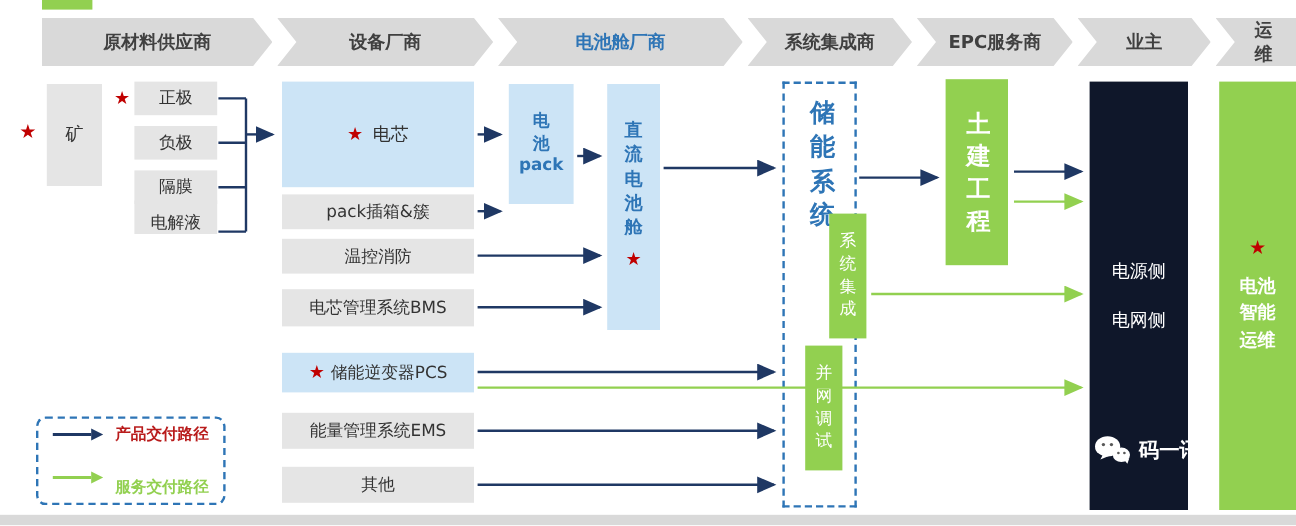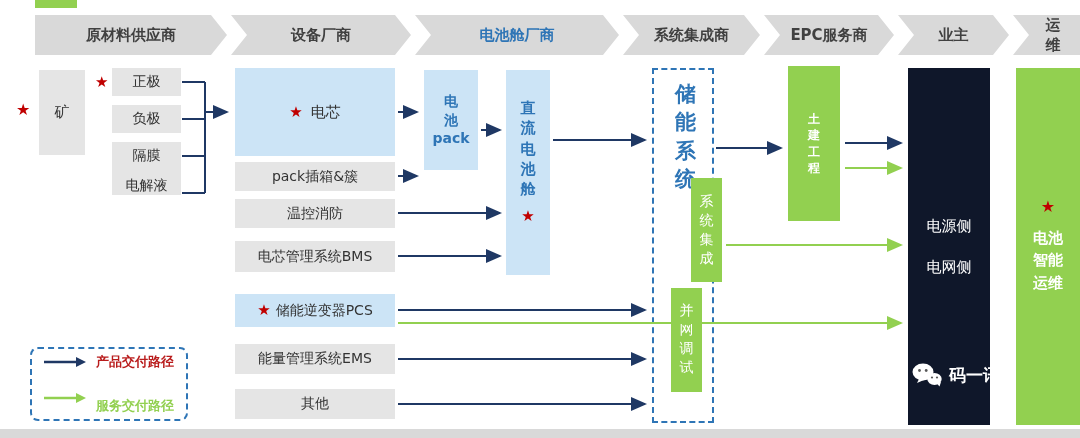--- a/index.html
+++ b/index.html
@@ -121,26 +121,26 @@
   <div class="box blue" style="left:506px;top:70px;width:44px;height:205px;flex-direction:column;justify-content:flex-start;padding-top:28px;color:#2e75b6;font-weight:600;font-size:15px;">
     <span class="vstack" style="width:17px;">直流电池舱</span>
     <span class="star" style="margin-top:10px;">★</span>
   </div>
 
   <div class="dashedbox" style="left:652px;top:68px;width:62px;height:355px;z-index:1;"></div>
   <div class="abs vstack" style="left:675px;top:80px;width:17px;color:#2e75b6;font-weight:600;font-size:21px;z-index:2;">储能系统</div>
   <div class="box greenbox" style="left:691px;top:178px;width:31px;height:104px;z-index:2;">
     <span class="vstack" style="width:16px;font-size:14px;">系统集成</span>
   </div>
-  <div class="box greenbox" style="left:671px;top:288px;width:31px;height:104px;z-index:2;font-family:Liberation Mono, monospace;">
+  <div class="box greenbox" style="left:671px;top:288px;width:31px;height:104px;z-index:2;">
     <span class="vstack" style="width:16px;font-size:14px;">并网调试</span>
   </div>
 
   <div class="box greenbox" style="left:788px;top:66px;width:52px;height:155px;">
-    <span class="vstack bold" style="width:17px;font-size:12px;">土建工程</span>
+    <span class="vstack bold" style="width:17px;font-size:20px;">土建工程</span>
   </div>
 
   <div class="box darkbox" style="left:908px;top:68px;width:82px;height:357px;flex-direction:column;gap:22px;font-size:15px;">
     <span>电源侧</span>
     <span>电网侧</span>
   </div>
 
   <div class="box greenbox" style="left:1016px;top:68px;width:64px;height:357px;flex-direction:column;gap:12px;">
     <span class="star" style="font-size:16px;">★</span>
     <span class="vstack bold" style="width:34px;font-size:15px;line-height:1.5;">电池智能运维</span>

